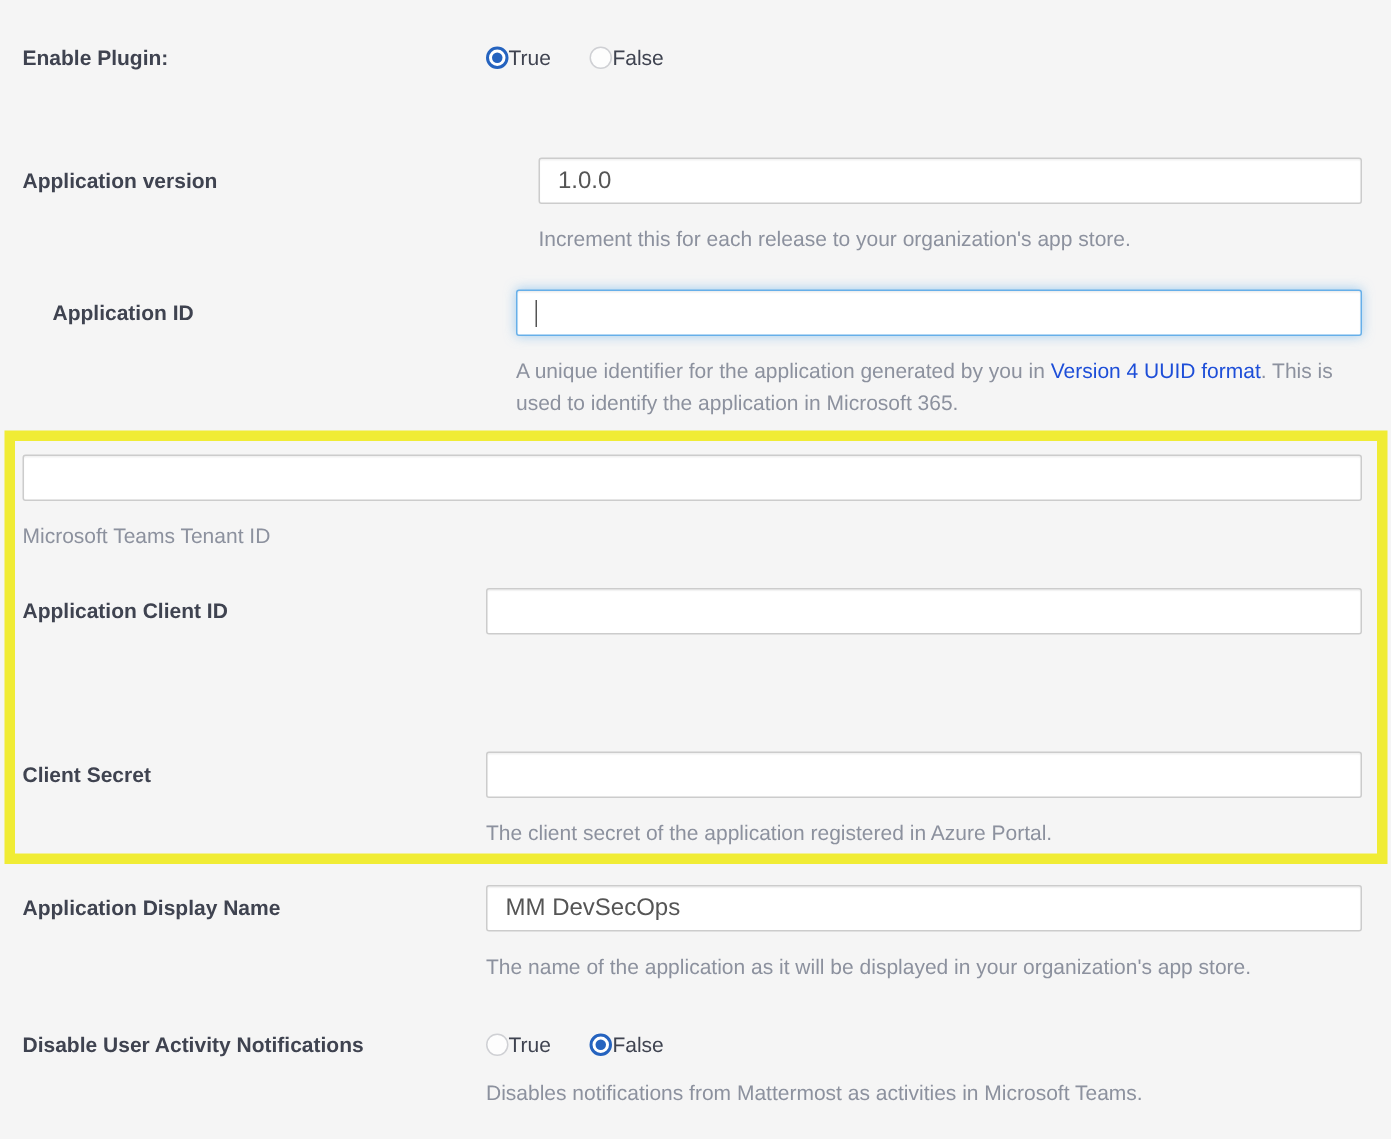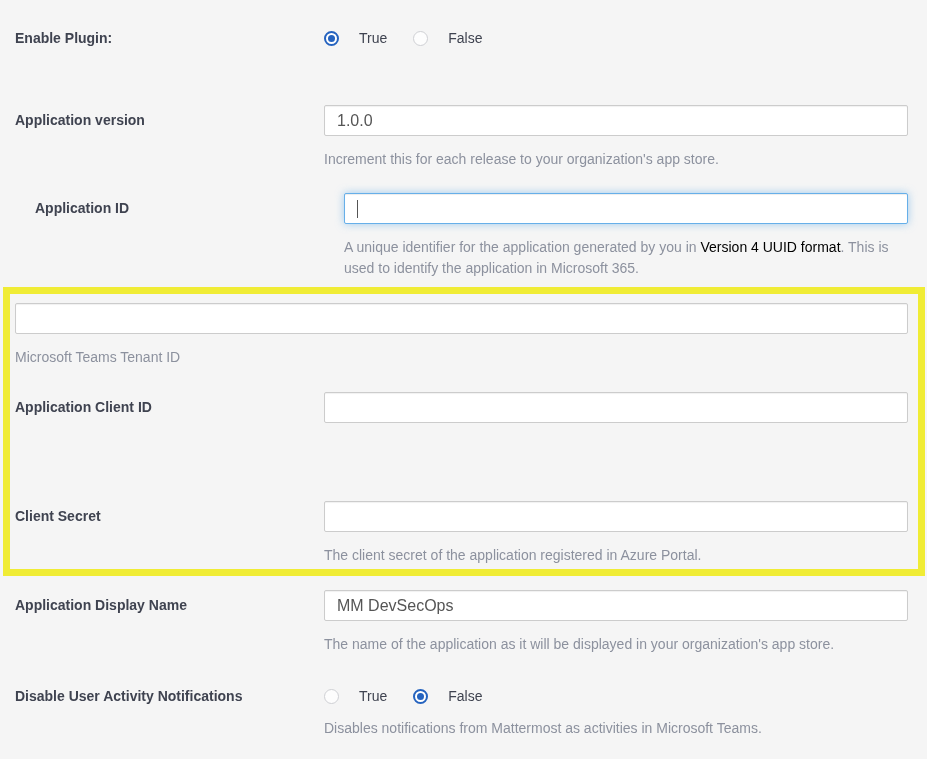--- a/index.html
+++ b/index.html
@@ -53,21 +53,21 @@
     width: 1px; height: 18px;
     background: #555;
   }
 
   .help-text {
     margin-top: 13px;
     font-size: 14px;
     line-height: 21px;
     color: #8c919e;
   }
-  .help-link { color: #000000; text-decoration: none; cursor: pointer; }
+  .help-link { color: #1d4ed8; text-decoration: none; cursor: pointer; }
 
   .radio-group {
     display: flex;
     align-items: center;
     padding-top: 1px;
     height: 19px;
   }
   .radio-option { display: flex; align-items: center; margin-right: 26px; cursor: pointer; }
   .radio-circle {
     width: 15px; height: 15px;
@@ -83,38 +83,38 @@
   }
   .radio-circle.selected::after {
     content: "";
     position: absolute;
     left: 2px; top: 2px;
     width: 7px; height: 7px;
     border-radius: 50%;
     background: #2563bf;
   }
   .radio-text {
-    margin-left: 20px;
+    margin-left: 0;
     font-size: 14px;
     color: #3f4350;
     line-height: 19px;
   }
 
   .highlight-box {
     position: absolute;
     left: 3px; top: 287px;
     width: 922px; height: 289px;
     border: 7px solid #f0ec35;
     pointer-events: none;
     z-index: 5;
   }
 
   
   #row-enable        { top: 28px; }
-  #row-version       { top: 105px; }
+  #row-version       { top: 105px; gap: 35px; }
   #row-appid         { top: 193px; margin-left: 20px; }
   #row-tenant        { top: 303px; }
   #row-clientid      { top: 392px; }
   #row-secret        { top: 501px; }
   #row-displayname   { top: 590px; }
   #row-disable       { top: 686px; }
 </style>
 </head>
 <body>
 

